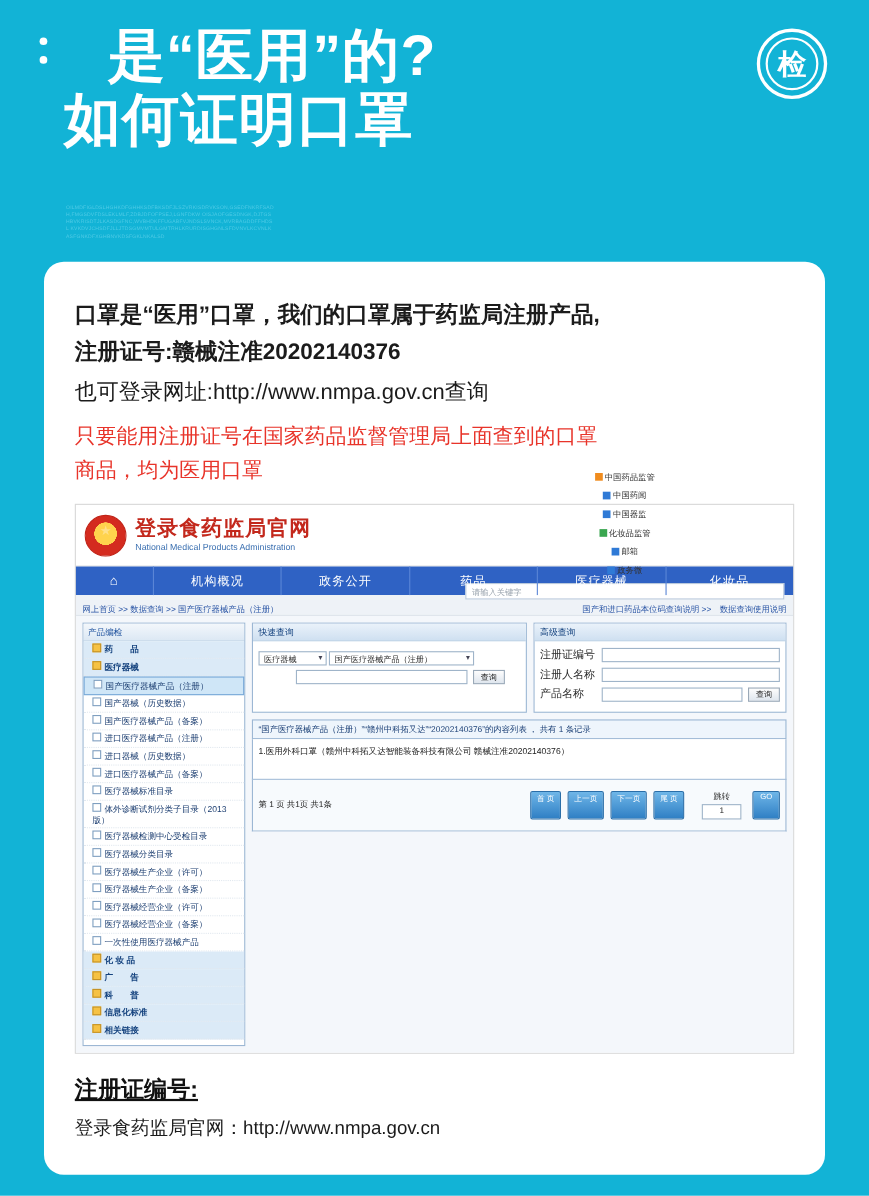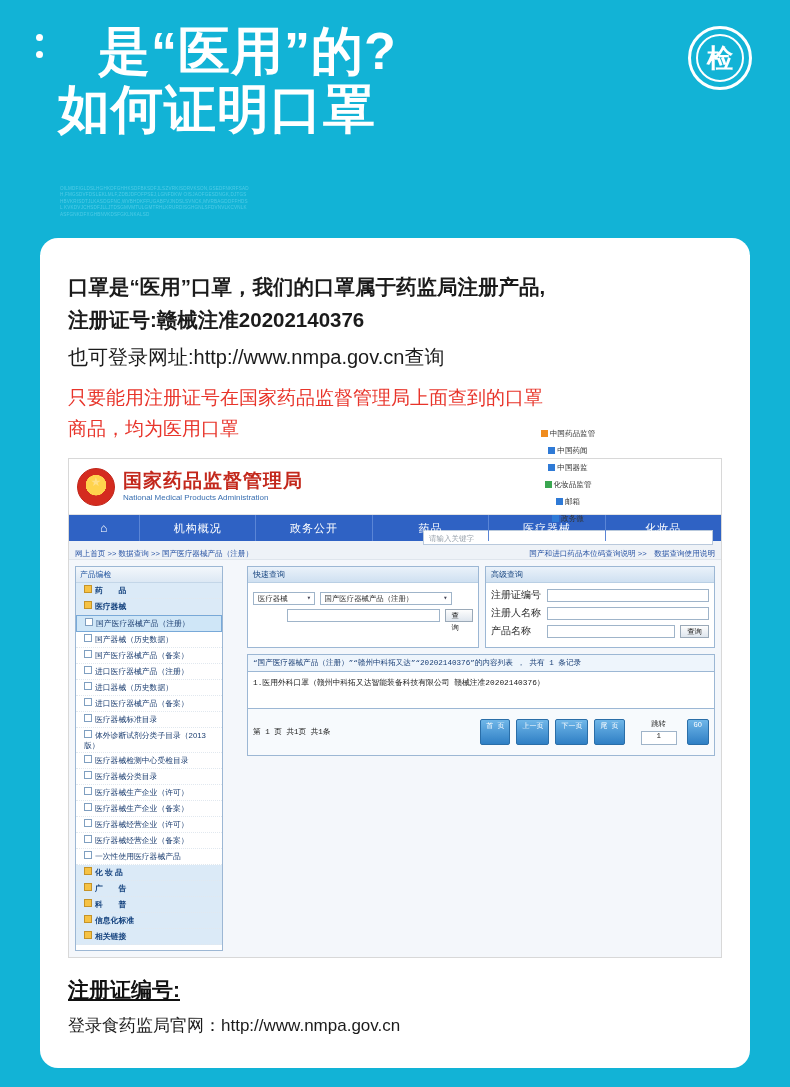--- a/index.html
+++ b/index.html
@@ -298,23 +298,22 @@
     vertical-align: 0px;
   }
   .tree-node.group .box {
     background: #f6c244;
     border-color: #c59328;
   }
   .tree-node.two-line { white-space: normal; line-height: 9.5px; }
 
   .right-pane {
     flex: 1;
-    margin-left: 24px;
+    margin-left: 6px;
     min-width: 0;
-    font-family: Liberation Mono, monospace;
   }
   .panels {
     display: flex;
     gap: 6px;
   }
   .panel {
     border: 1px solid #9cb7d4;
     background: #ffffff;
     box-sizing: border-box;
   }
@@ -487,21 +486,21 @@
   <div class="card-head-line">注册证号:赣械注准20202140376</div>
   <div class="card-sub-line">也可登录网址:http://www.nmpa.gov.cn查询</div>
   <div class="card-red">只要能用注册证号在国家药品监督管理局上面查到的口罩</div>
   <div class="card-red" style="margin-top:0">商品，均为医用口罩</div>
 
   <div class="shot">
 
     <div class="shot-top">
       <div class="emblem"></div>
       <div class="org-names">
-        <div class="org-cn">国家药品监督管理局</div>
+        <div class="org-cn">登录食药监局官网</div>
         <div class="org-en">National Medical Products Administration</div>
       </div>
       <div class="top-right">
         <div class="top-links">
           <span><i class="dot orange"></i><span>中国药品监管</span></span>
           <span><i class="dot"></i><span>中国药闻</span></span>
           <span><i class="dot"></i><span>中国器监</span></span>
           <span><i class="dot green"></i><span>化妆品监管</span></span>
           <span><i class="dot"></i><span>邮箱</span></span>
           <span><i class="dot"></i><span>政务微</span></span>

